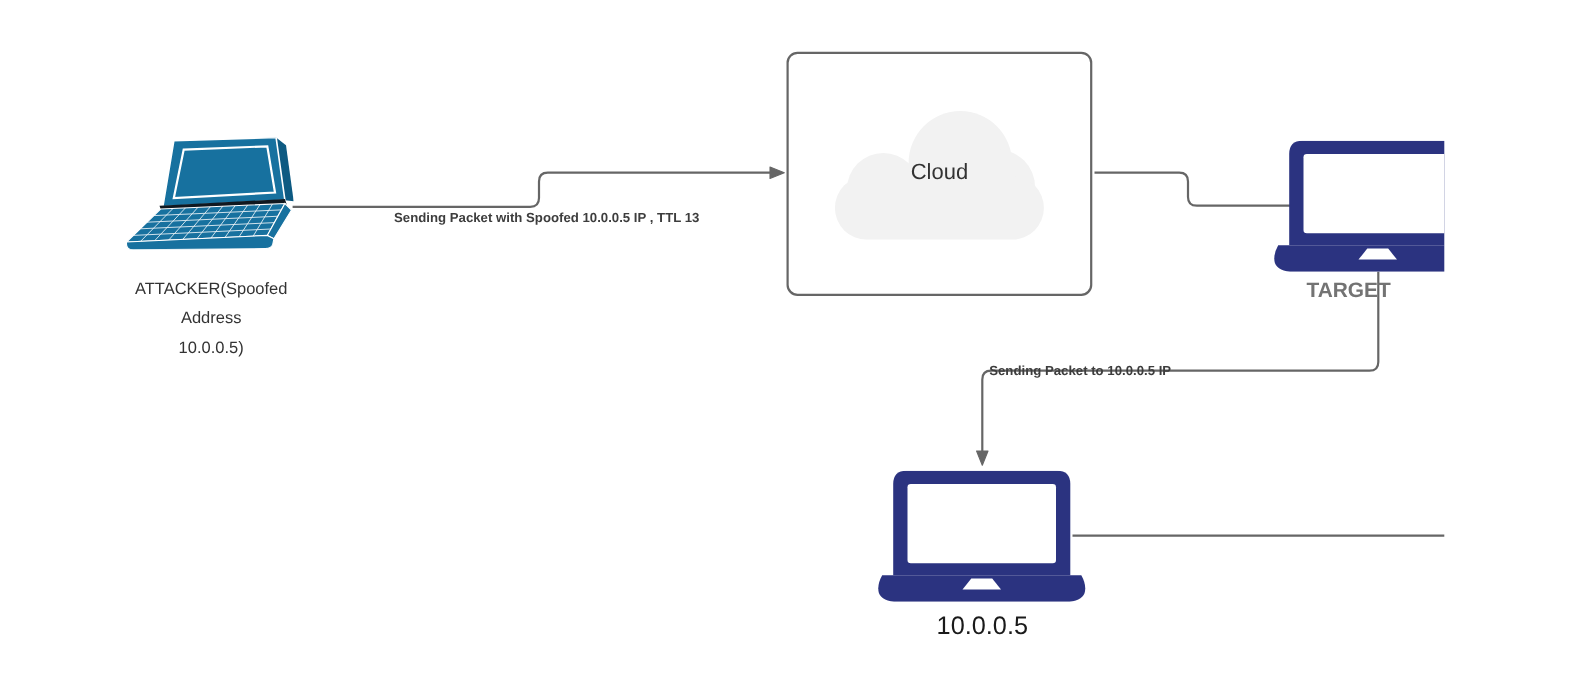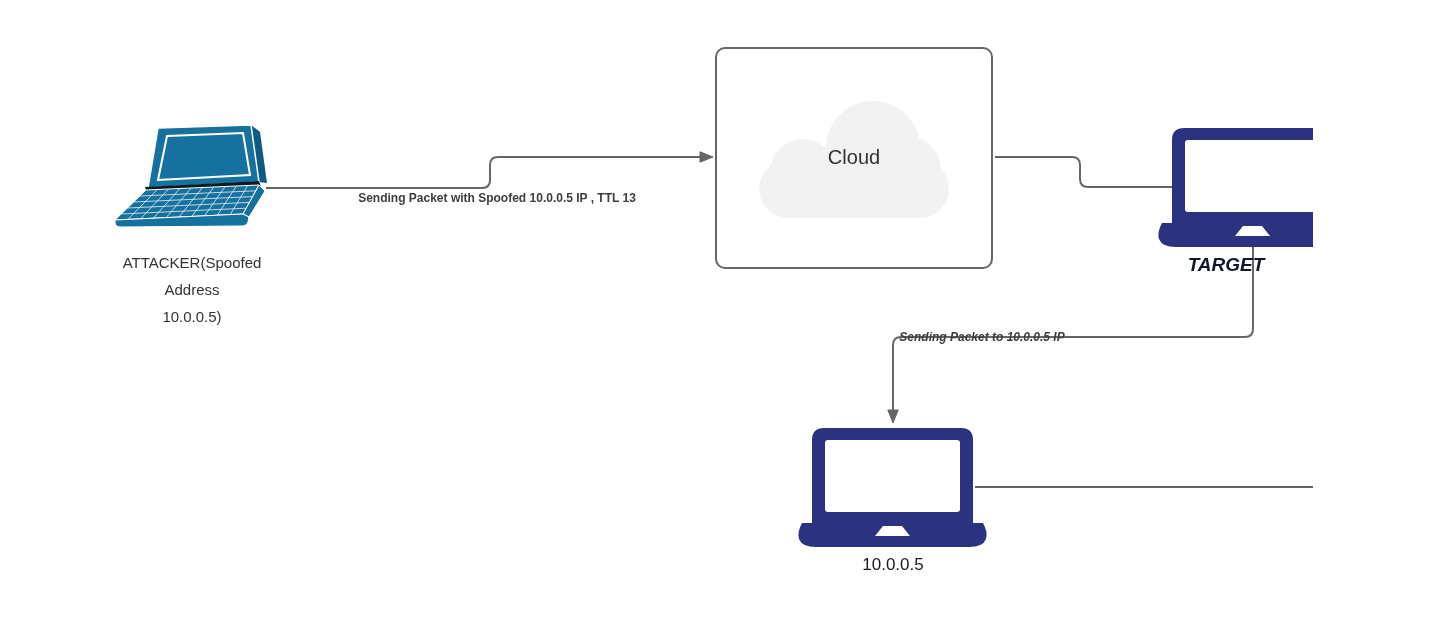--- a/index.html
+++ b/index.html
@@ -26,29 +26,29 @@
   .cloud-label {
     position:absolute; left:50%; top:108px; transform:translate(-50%,-50%);
     font-size:20px; color:var(--node-label-text); z-index:3; white-space:nowrap;
   }
 
   .node-label {
     position:absolute; z-index:3; color:var(--node-label-text);
     text-align:center; transform:translate(-50%,0); white-space:pre-line;
   }
   .attacker-label { left:192px; top:249px; font-size:15px; line-height:27px; }
-  .target-label   { left:1226px; top:254px; font-size:19px; font-weight:700; font-style:italic; color:#0f172a; white-space:nowrap; }
-  .real-label     { left:893px;  top:555px; font-size:17px; color:#1a1a1a; white-space:nowrap; }
+  .target-label   { left:1226px; top:254px; font-size:19px; font-weight:700; color:#737373; white-space:nowrap; }
+  .real-label     { left:893px;  top:555px; font-size:23px; color:#1a1a1a; white-space:nowrap; }
 
   .edge-label {
     position:absolute; z-index:4; transform:translate(-50%,-50%);
     font-size:12px; font-weight:700; color:var(--edge-label-text); white-space:nowrap;
   }
   .edge-label-1 { left:497px;  top:198px; }
-  .edge-label-2 { left:982px;  top:337px;font-style:italic; }
+  .edge-label-2 { left:982px;  top:337px; }
   .edge-label-3 { left:1199px; top:487px; }
 </style>
 </head>
 <body>
 
 <div class="canvas">
 
   <svg width="0" height="0" style="position:absolute">
     <defs>
       <g id="laptop-front">

